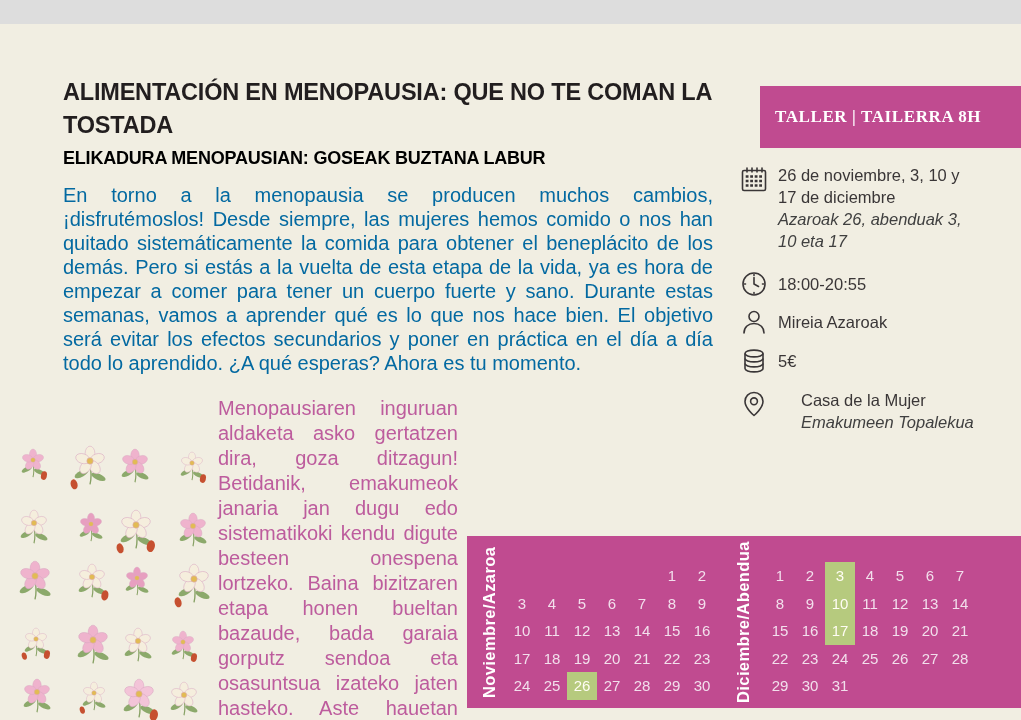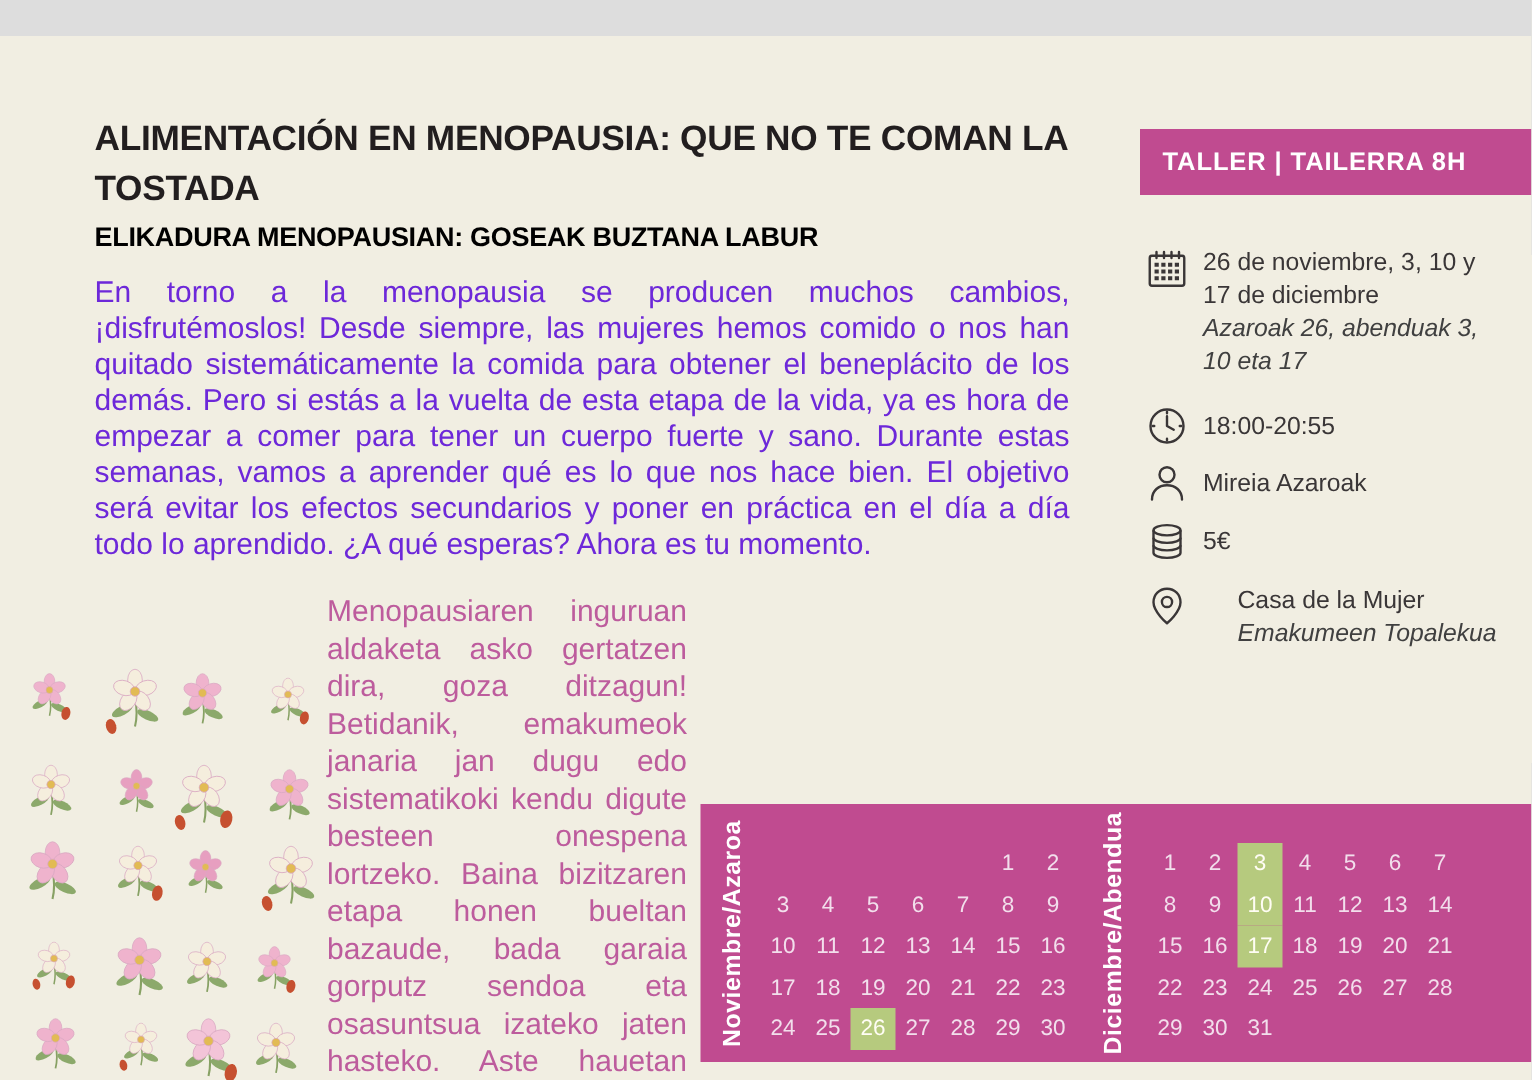--- a/index.html
+++ b/index.html
@@ -16,38 +16,38 @@
     font-size:23.5px; line-height:33px; font-weight:800; letter-spacing:-.2px;
     color:#221e1f; text-transform:uppercase;
   }
   .title-eu {
     font-size:18px; line-height:33px; font-weight:800; letter-spacing:-.2px;
     color:#000000; text-transform:uppercase;
   }
   
   .para-es {
     position:absolute; left:63px; top:159px; width:650px;
-    font-size:20px; line-height:24px; color:#6d28d9; text-align:justify;
+    font-size:20px; line-height:24px; color:#0369a1; text-align:justify;
   }
   .para-eu {
     position:absolute; left:63px; top:372px; width:650px;
     font-size:20px; line-height:25px; color:#bd5c9d; text-align:justify;
   }
   .float-left-spacer  { float:left;  width:155px; height:262px; margin-top:50px; }
   .float-right-spacer { float:right; width:255px; height:175px; margin-top:150px; }
   
   .illustration { position:absolute; left:12px; top:411px; width:206px; height:298px; }
   
   .sidebar-bar {
-    position:absolute; left:760px; top:62px; right:0; height:44px;
-    background:#c04b90; display:flex; align-items:center; padding-left:15px;
+    position:absolute; left:760px; top:62px; right:0; height:62px;
+    background:#c04b90; display:flex; align-items:center; padding-left:15px;font-family:Liberation Serif, serif;
   }
   .sidebar-bar-label { color:#fff; font-weight:800; font-size:17px; letter-spacing:.6px; }
   .info-item {
-    position:absolute; left:763px; display:flex; align-items:flex-start; width:250px;
+    position:absolute; left:739px; display:flex; align-items:flex-start; width:250px;
   }
   .info-item.center { align-items:center; }
   .info-icon { width:30px; flex:0 0 30px; margin-right:9px; }
   .info-icon svg { display:block; }
   .info-text { font-size:16.5px; line-height:22px; color:#3a3637; width:190px; }
   .info-text .eu { color:#404040; font-style:italic; }
   .eu-block { display:block; }
   .it1 { top:140px; } .it2 { top:245px; } .it3 { top:283px; }
   .it4 { top:322px; } .it5 { top:365px;gap:23px; } .it6 { top:444px; }
   

